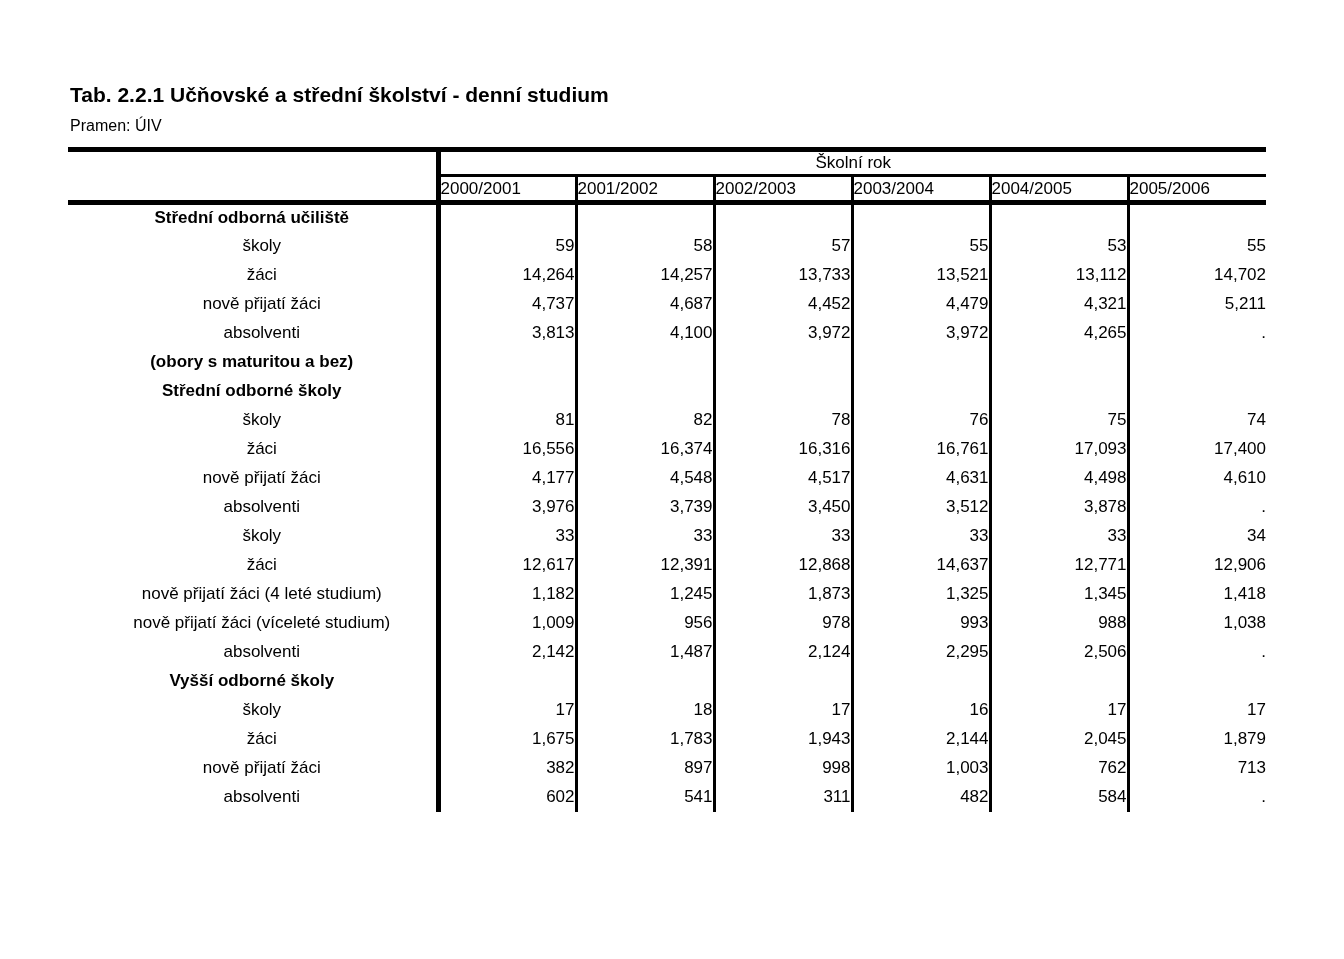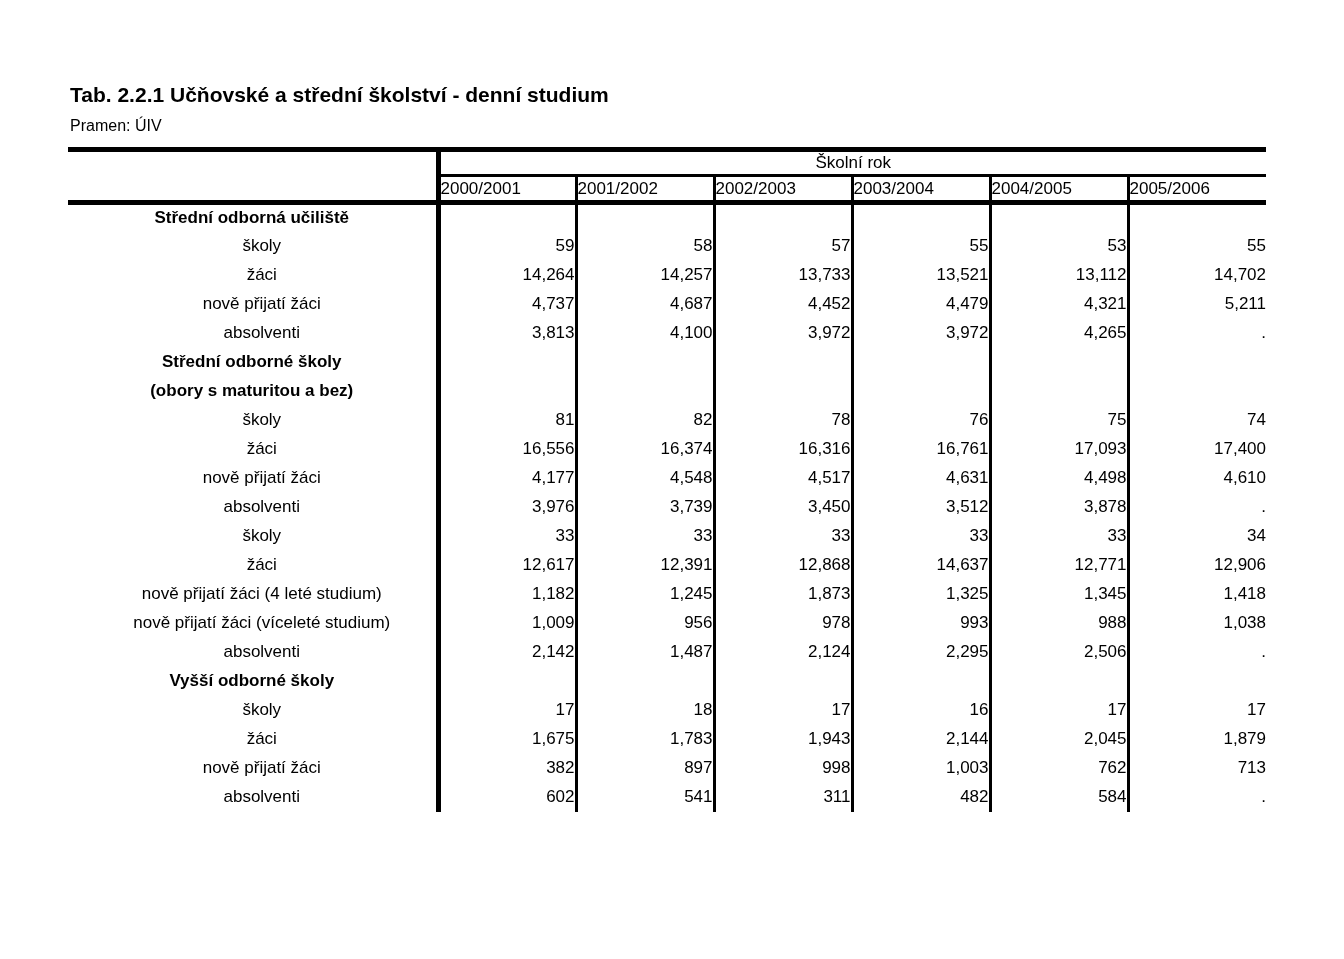--- a/index.html
+++ b/index.html
@@ -152,30 +152,30 @@
         <tr class="body-row">
           <td class="label indent">absolventi</td>
           <td class="num v-thick">3,813</td>
           <td class="num v-thin">4,100</td>
           <td class="num v-thin">3,972</td>
           <td class="num v-thin">3,972</td>
           <td class="num v-thin">4,265</td>
           <td class="num v-thin">.</td>
         </tr>
         <tr class="body-row">
+          <td class="label sec">(obory s maturitou a bez)</td>
+          <td class="num v-thick"></td>
+          <td class="num v-thin"></td>
+          <td class="num v-thin"></td>
+          <td class="num v-thin"></td>
+          <td class="num v-thin"></td>
+          <td class="num v-thin"></td>
+        </tr>
+        <tr class="body-row">
           <td class="label sec">Střední odborné školy</td>
-          <td class="num v-thick"></td>
-          <td class="num v-thin"></td>
-          <td class="num v-thin"></td>
-          <td class="num v-thin"></td>
-          <td class="num v-thin"></td>
-          <td class="num v-thin"></td>
-        </tr>
-        <tr class="body-row">
-          <td class="label sec">(obory s maturitou a bez)</td>
           <td class="num v-thick"></td>
           <td class="num v-thin"></td>
           <td class="num v-thin"></td>
           <td class="num v-thin"></td>
           <td class="num v-thin"></td>
           <td class="num v-thin"></td>
         </tr>
         <tr class="body-row">
           <td class="label indent">školy</td>
           <td class="num v-thick">81</td>

